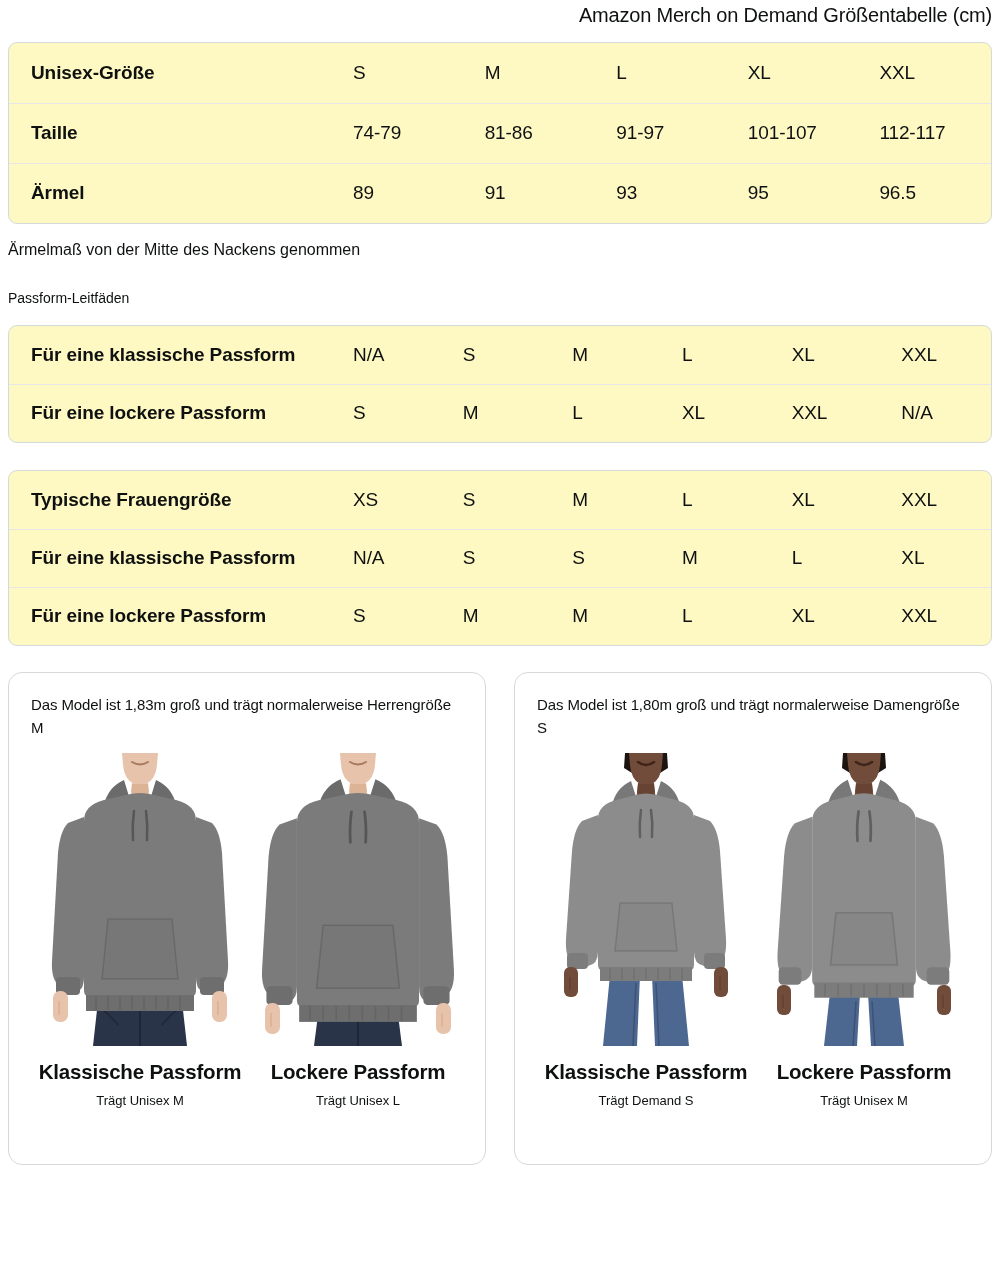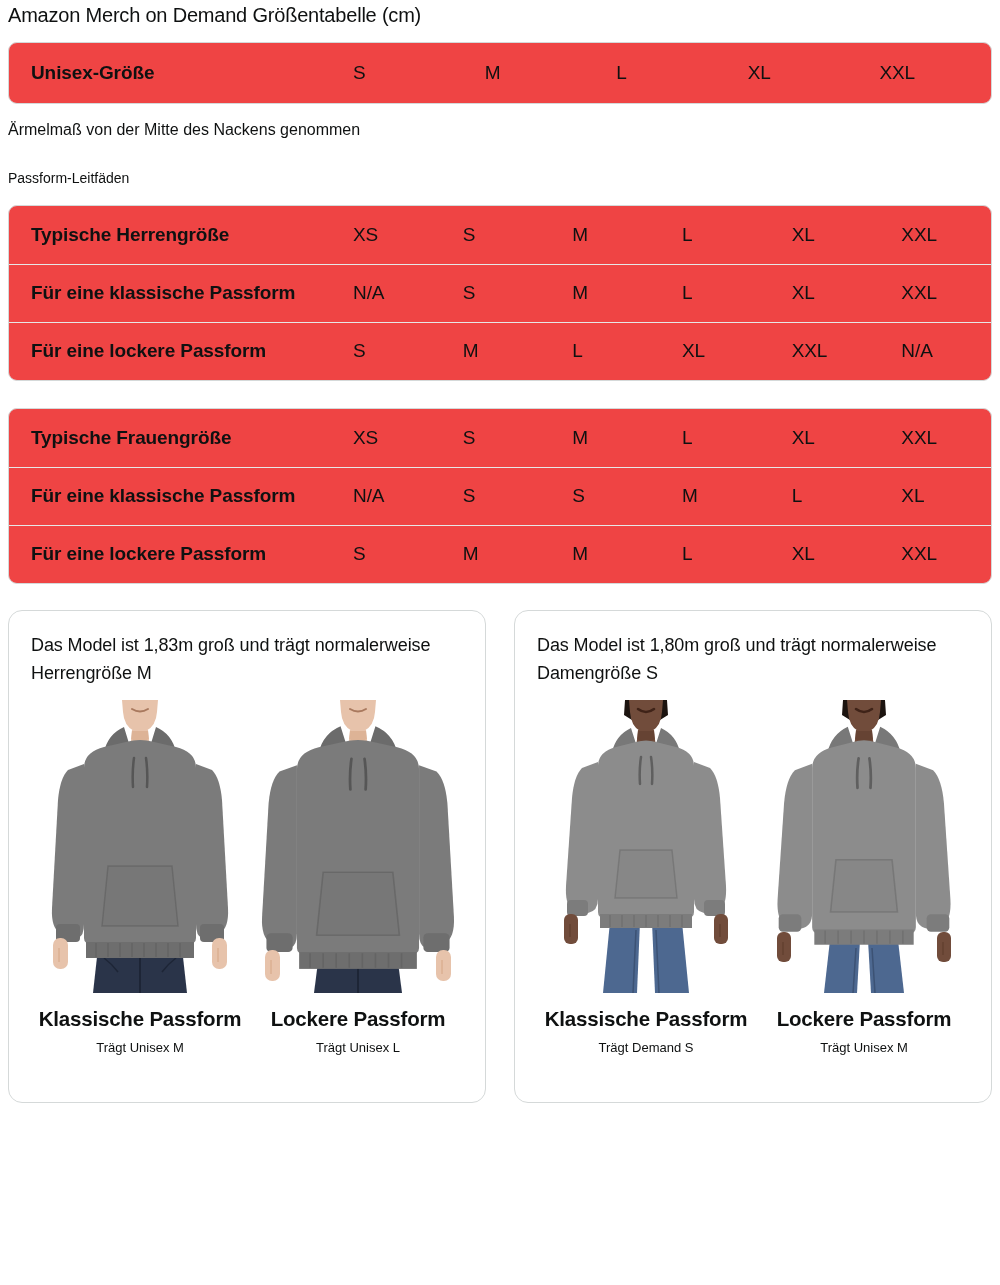--- a/index.html
+++ b/index.html
@@ -2,43 +2,43 @@
 <html><head>
 <meta charset="utf-8">
 <style>
   *{box-sizing:border-box;margin:0;padding:0}
   html,body{background:#fff}
   body{
     width:1000px;height:1285px;overflow:hidden;
     font-family:"Liberation Sans",sans-serif;color:#0f1111;
     padding:2px 8px 0 8px;
   }
-  .page-title{font-size:20px;font-weight:400;letter-spacing:-0.2px;margin:2px 0 15px;}
-  .tbl-wrap{border:1px solid #d5d9d9;border-radius:9px;overflow:hidden;background:#ef4444}
+  .page-title{font-size:20px;font-weight:400;letter-spacing:-0.2px;margin:2px 0 15px;text-align:right;}
+  .tbl-wrap{border:1px solid #d5d9d9;border-radius:9px;overflow:hidden;background:#fef9c3}
   table{width:100%;border-collapse:collapse;table-layout:fixed}
   th,td{
     font-size:19px;text-align:left;vertical-align:middle;
     height:60px;padding:0 4px 0 20px;letter-spacing:-0.1px;font-weight:400;color:#0f1111;
   }
   th{font-weight:700;padding-left:22px}
   tr+tr th,tr+tr td{border-top:1px solid #e7e7e7}
   .t2 th,.t2 td{height:58px}
   col.lab{width:33%}
   .t1 col.dat{width:13.4%}
   .t2 col.dat{width:11.1667%}
   .note{font-size:16px;margin-top:17px}
   .section-heading{font-size:14px;font-weight:400;margin-top:31px}
   .mt-t2{margin-top:19px}
   .mt-t3{margin-top:27px}
   .cards{display:flex;gap:28px;margin-top:26px}
   .card{
     flex:1;border:1px solid #d5d9d9;border-radius:14px;
     padding:20px 18px 0 22px;height:493px;background:#fff;overflow:hidden;
   }
-  .card-desc{font-size:18px;line-height:1.56;max-width:442px;letter-spacing:-0.1px}
+  .card-desc{font-size:15px;line-height:1.56;max-width:442px;letter-spacing:-0.1px}
   .figures{display:flex;justify-content:center;margin-top:13px}
   .fig{display:flex;flex-direction:column;align-items:center;width:50%}
   .fig svg{display:block}
   .fit-label{font-size:20.5px;font-weight:700;margin-top:14px;white-space:nowrap;letter-spacing:-0.2px}
   .size-label{font-size:13px;font-weight:400;margin-top:9px;white-space:nowrap}
   .fig-male{--skin:#e7c3ab;--skinshade:#d5a685;--fleece:#7b7b7b;--hood:#6b6b6b;--rib:#6e6e6e;--cord:#565656;--jeans:#2a3449;--jeansdark:#1d2536}
   .fig-female{--skin:#714c3b;--skinshade:#5c3a2b;--fleece:#8c8c8c;--hood:#787878;--rib:#7c7c7c;--cord:#5f5f5f;--jeans:#4d6890;--jeansdark:#3c5274}
 </style>
 </head>
 <body>
@@ -57,49 +57,56 @@
       </colgroup>
     <tbody>
         <tr>
       <th>Unisex-Größe</th>
       <td>S</td>
       <td>M</td>
       <td>L</td>
       <td>XL</td>
       <td>XXL</td>
     </tr>
+    <tr>
+      <th>Taille</th>
+      <td>74-79</td>
+      <td>81-86</td>
+      <td>91-97</td>
+      <td>101-107</td>
+      <td>112-117</td>
+    </tr>
+    <tr>
+      <th>Ärmel</th>
+      <td>89</td>
+      <td>91</td>
+      <td>93</td>
+      <td>95</td>
+      <td>96.5</td>
+    </tr>
   </tbody>
     </table>
 </div>
 
 <p class="note">Ärmelmaß von der Mitte des Nackens genommen</p>
 
 <h2 class="section-heading">Passform-Leitfäden</h2>
 
 <div class="tbl-wrap mt-t2">
   <table class="t2">
     <colgroup>
         <col class="lab">
         <col class="dat">
         <col class="dat">
         <col class="dat">
         <col class="dat">
         <col class="dat">
         <col class="dat">
       </colgroup>
     <tbody>
-        <tr>
-      <th>Typische Herrengröße</th>
-      <td>XS</td>
-      <td>S</td>
-      <td>M</td>
-      <td>L</td>
-      <td>XL</td>
-      <td>XXL</td>
-    </tr>
     <tr>
       <th>Für eine klassische Passform</th>
       <td>N/A</td>
       <td>S</td>
       <td>M</td>
       <td>L</td>
       <td>XL</td>
       <td>XXL</td>
     </tr>
     <tr>

